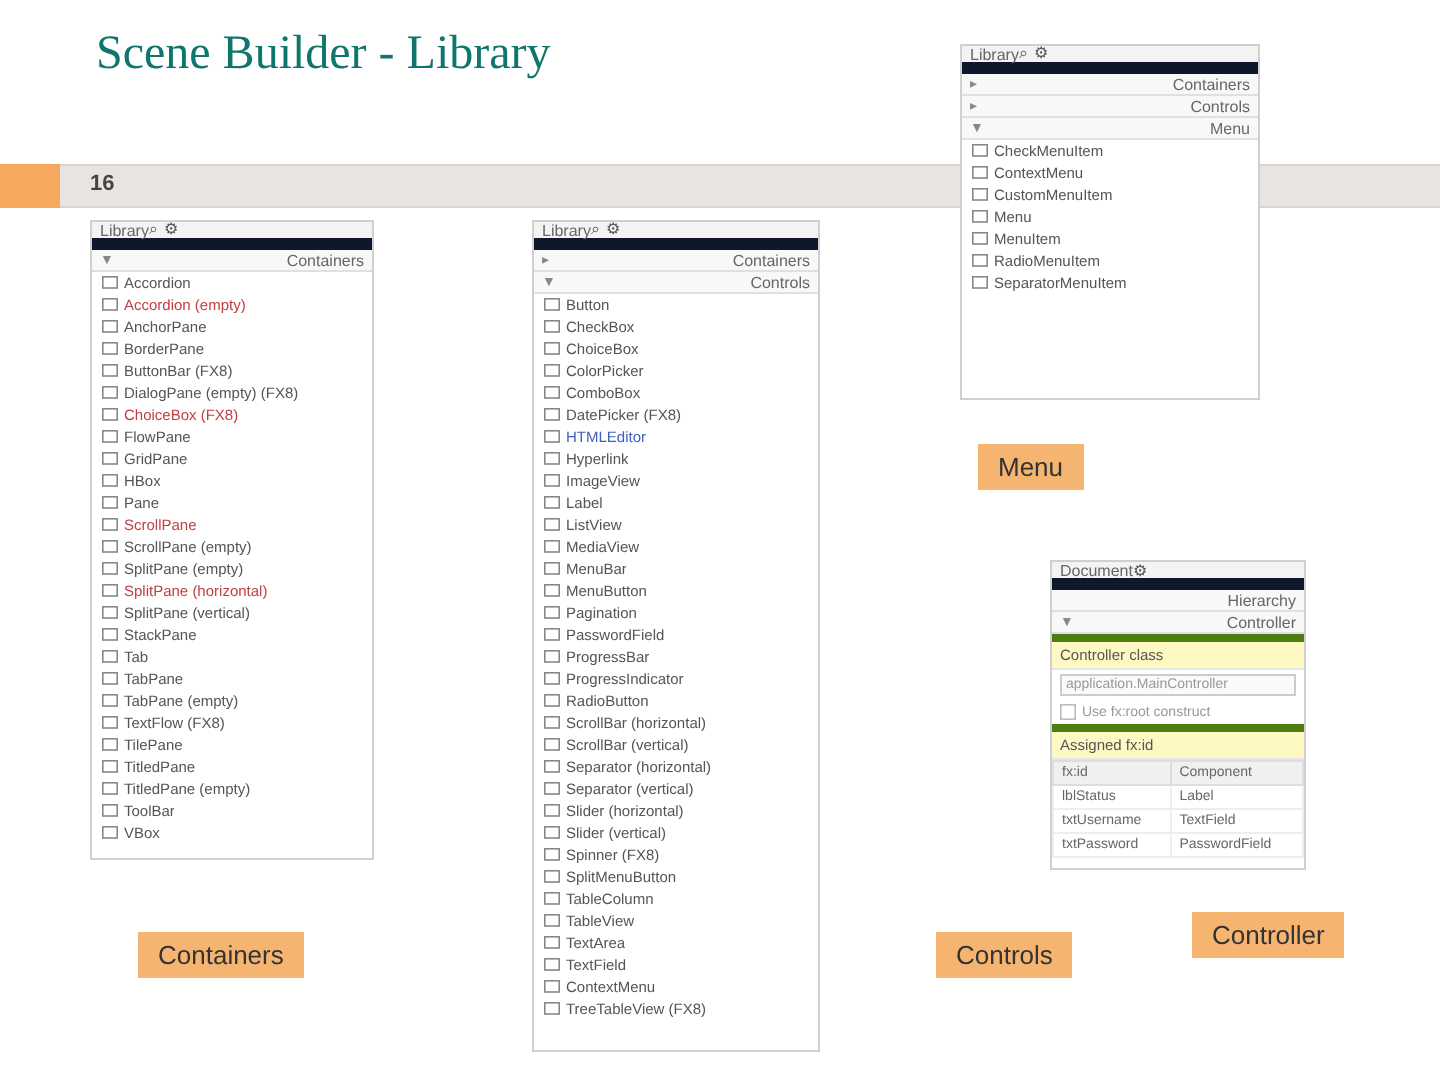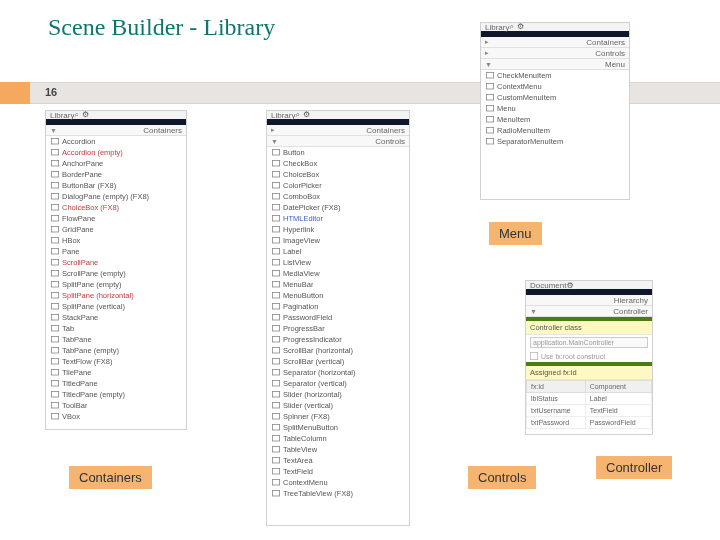--- a/index.html
+++ b/index.html
@@ -427,20 +427,28 @@
           </svg>
         </span>
         <span class="label">ProgressIndicator</span>
       </div>
       <div class="item">
         <span class="icon">
           <svg class="mini-icon" viewBox="0 0 10 10">
             <rect x="0.5" y="0.5" width="9" height="7" fill="none" stroke="#888" stroke-width="1"></rect>
           </svg>
         </span>
+        <span class="label">RadioButton</span>
+      </div>
+      <div class="item">
+        <span class="icon">
+          <svg class="mini-icon" viewBox="0 0 10 10">
+            <rect x="0.5" y="0.5" width="9" height="7" fill="none" stroke="#888" stroke-width="1"></rect>
+          </svg>
+        </span>
         <span class="label">ScrollBar (horizontal)</span>
       </div>
       <div class="item">
         <span class="icon">
           <svg class="mini-icon" viewBox="0 0 10 10">
             <rect x="0.5" y="0.5" width="9" height="7" fill="none" stroke="#888" stroke-width="1"></rect>
           </svg>
         </span>
         <span class="label">ScrollBar (vertical)</span>
       </div>

